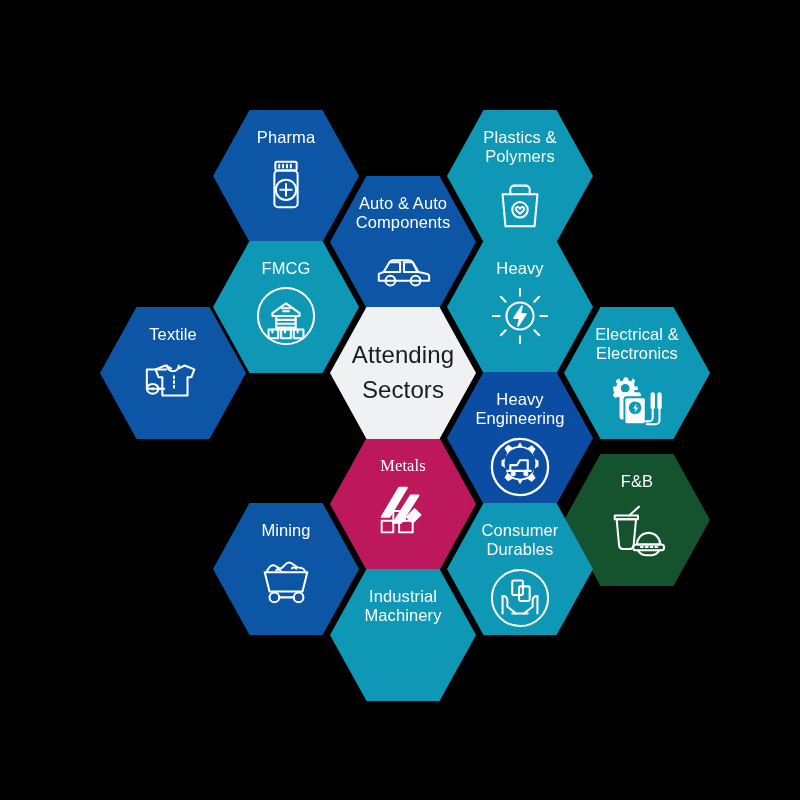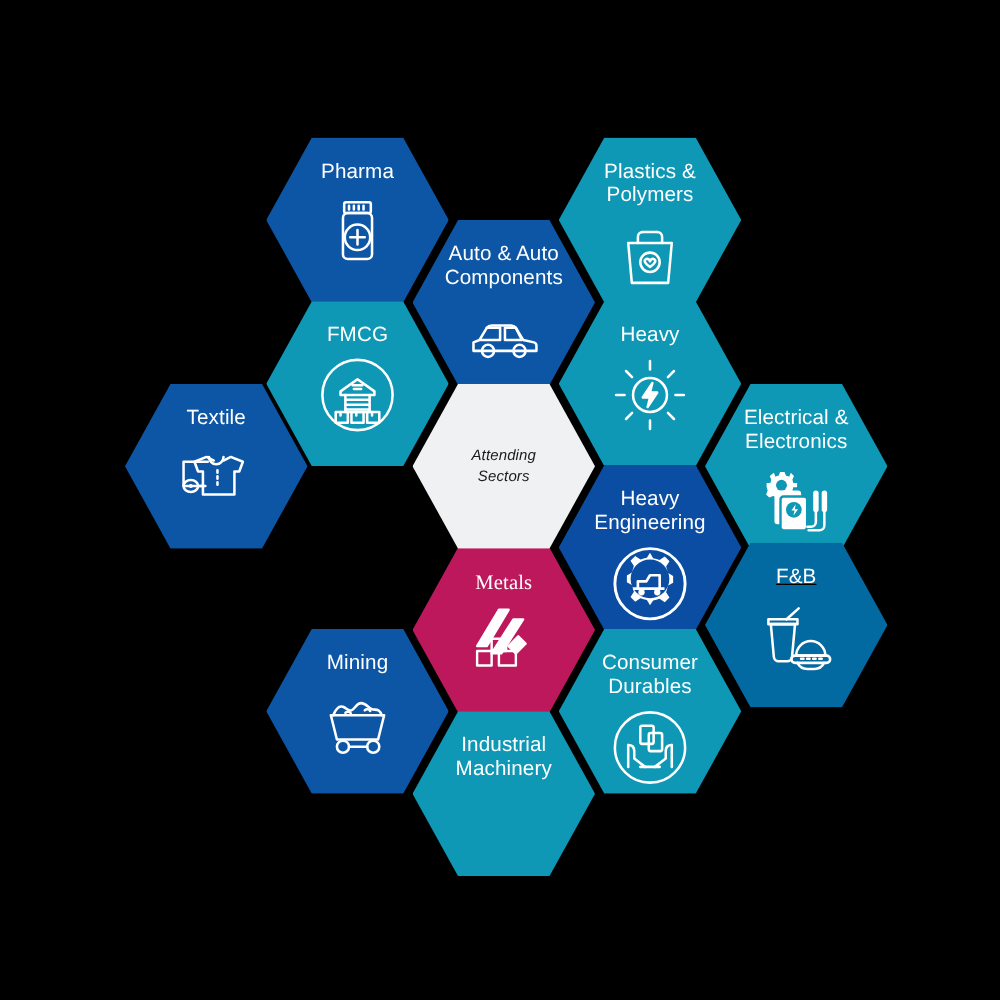--- a/index.html
+++ b/index.html
@@ -54,24 +54,23 @@
   }
   .hex-icon svg { display: block; width: 100%; height: 100%; }
 
   
   .hex.center {
     justify-content: center;
     padding-top: 0;
   }
   .hex.center .hex-label {
     color: #1b1b1b;
-    font-size: 12px;
+    font-size: 24px;
     line-height: 1.45;
     font-weight: 400;
-    font-style: italic;
   }
 </style>
 </head>
 <body>
 
 <div id="honeycomb" style="background: rgb(0, 0, 0);">
     <div class="hex" style="left: 213px; top: 110px; background: rgb(13, 86, 166);">
       <div class="hex-label">
         <div>Pharma</div>
       </div>
@@ -207,21 +206,21 @@
         <svg viewBox="0 0 64 64" fill="#ffffff" stroke="#ffffff" stroke-width="2" stroke-linejoin="round">
     <path d="M28 6l8 0 -18 30 -8 0z"></path>
     <path d="M40 14l8 0 -18 28 -8 0z" fill="#ffffff"></path>
     <path d="M10 40h12v12H10z" fill="none"></path>
     <path d="M28 40h14v12H28z" fill="none"></path>
     <path d="M22 30h12v10H22z" fill="none"></path>
     <path d="M44 28l6 6-8 8-6-6z" fill="#ffffff"></path>
         </svg>
       </span>
     </div>
-    <div class="hex" style="left: 564px; top: 434px; background: #0369a1; text-decoration: underline;">
+    <div class="hex" style="left: 564px; top: 454px; background: #14532d;">
       <div class="hex-label">
         <div>F&amp;B</div>
       </div>
       <span class="hex-icon">
         <svg viewBox="0 0 64 64">
     <path d="M11 22h20l-2.5 27a4 4 0 0 1-4 3.6h-7a4 4 0 0 1-4-3.6L11 22z" fill="none" stroke="#ffffff" stroke-width="2.1" stroke-linecap="round" stroke-linejoin="round"></path>
     <path d="M9 18h24v4H9z" fill="none" stroke="#ffffff" stroke-width="2.1" stroke-linecap="round" stroke-linejoin="round"></path>
     <path d="M24 18l10-9" fill="none" stroke="#ffffff" stroke-width="2.1" stroke-linecap="round" stroke-linejoin="round"></path>
     <path d="M32 48a12 12 0 0 1 24 0z" fill="none" stroke="#ffffff" stroke-width="2.1" stroke-linecap="round" stroke-linejoin="round"></path>
     <path d="M31 48h26a3 3 0 0 1 0 6H31a3 3 0 0 1 0-6z" fill="none" stroke="#ffffff" stroke-width="2.1" stroke-linecap="round" stroke-linejoin="round"></path>

